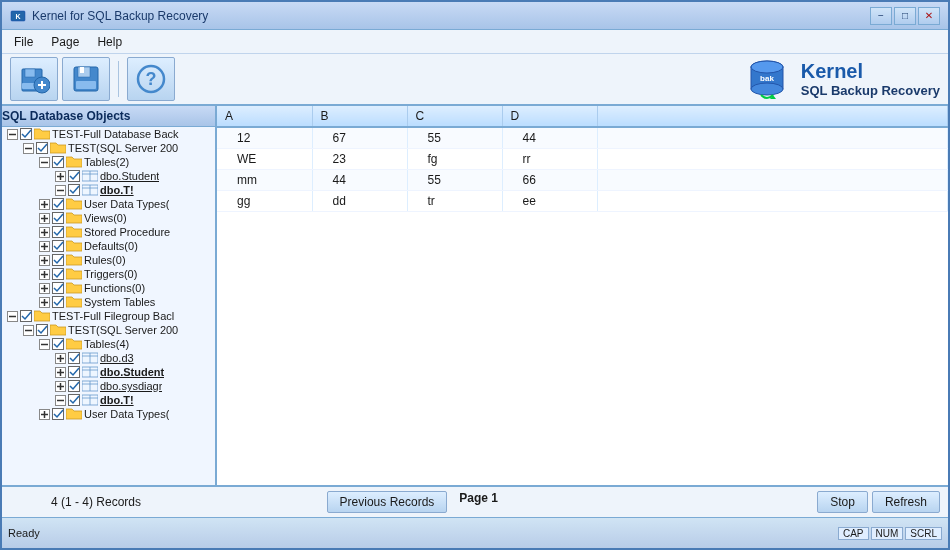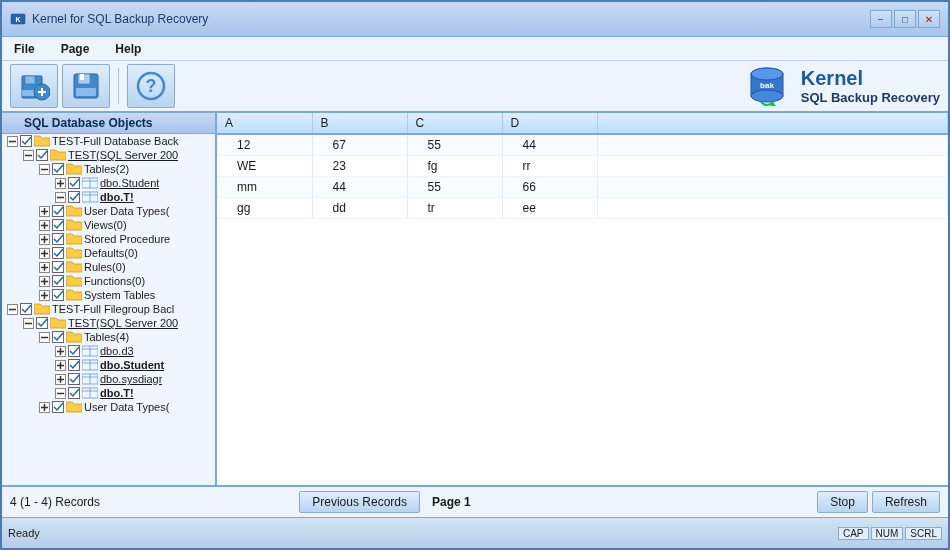--- a/index.html
+++ b/index.html
@@ -11,21 +11,21 @@
       height: 550px;
       overflow: hidden;
       display: flex;
       flex-direction: column;
       border: 2px solid #4a7bb5;
     }
 
     
     #title-bar {
       background: linear-gradient(to bottom, #c8daf5, #a8c4e8);
-      height: 35px;
+      height: 28px;
       display: flex;
       align-items: center;
       justify-content: space-between;
       padding: 0 8px;
       border-bottom: 1px solid #7aaad4;
       flex-shrink: 0;
     }
     #title-bar-left {
       display: flex;
       align-items: center;
@@ -62,22 +62,21 @@
 
     
     #menu-bar {
       background: #eef4fb;
       height: 24px;
       display: flex;
       align-items: center;
       padding: 0 4px;
       border-bottom: 1px solid #c0d4ec;
       flex-shrink: 0;
-      gap: 10px;
-      font-weight: bold;
+      gap: 2px;
     }
     .menu-item {
       padding: 2px 8px;
       cursor: pointer;
       color: #1a1a1a;
       font-size: 12px;
     }
 
     
     #toolbar {
@@ -148,38 +147,38 @@
     
     #left-panel {
       width: 215px;
       background: #f0f6ff;
       border-right: 2px solid #7aaad4;
       overflow: auto;
       flex-shrink: 0;
     }
     #tree-header {
       background: linear-gradient(to bottom, #c8daf5, #a8c4e8);
-      padding: 3px 22px;
+      padding: 3px 0;
       font-weight: bold;
       font-size: 12px;
       color: #0a2a5a;
       border-bottom: 1px solid #7aaad4;
     }
     .tree-item {
       display: flex;
       align-items: center;
       padding: 1px 0;
       cursor: pointer;
       white-space: nowrap;
       font-size: 11px;
       color: #1a1a1a;
     }
     .tree-item.bold-item { font-weight: bold; }
     .tree-indent-1 { padding-left: 4px; }
-    .tree-indent-2 { padding-left: 20px; text-decoration: underline; }
+    .tree-indent-2 { padding-left: 20px; }
     .tree-indent-3 { padding-left: 36px; }
     .tree-indent-4 { padding-left: 52px; text-decoration: underline; }
     .expand-icon {
       width: 12px;
       height: 12px;
       display: inline-flex;
       align-items: center;
       justify-content: center;
       margin-right: 1px;
       font-size: 9px;
@@ -255,24 +254,25 @@
       display: flex;
       align-items: center;
       padding: 0 8px;
       gap: 4px;
       flex-shrink: 0;
     }
     #records-info {
       font-size: 12px;
       color: #1a1a1a;
       min-width: 120px;
+      margin-left: 41px;
     }
     #nav-buttons {
       display: flex;
-      align-items: center;
+      align-items: flex-start;
       margin-left: auto;
       margin-right: auto;
     }
     .nav-btn {
       padding: 3px 12px;
       background: linear-gradient(to bottom, #ddeeff, #b8d4f0);
       border: 1px solid #8aaad0;
       cursor: pointer;
       font-size: 12px;
       color: #1a1a1a;
@@ -614,20 +614,41 @@
               <rect x="0.5" y="0.5" width="11" height="11" fill="white" stroke="#666" stroke-width="1"></rect>
               <polyline points="2,6 5,9 11,2" stroke="#2266aa" stroke-width="1.5" fill="none"></polyline>
             </svg>
           </span>
           <span class="folder-icon">
             <svg width="16" height="12" viewBox="0 0 16 12">
               <path d="M0 3 L0 11 L16 11 L16 3 L8 3 L6 1 L0 1 Z" fill="#ffcc44" stroke="#cc9922" stroke-width="0.8"></path>
             </svg>
           </span>
           <span class="item-label">Rules(0)</span>
+        </div>
+        <div class="tree-item tree-indent-3">
+          <span class="expand-icon">
+            <svg width="11" height="11" viewBox="0 0 11 11">
+              <rect x="0.5" y="0.5" width="10" height="10" fill="white" stroke="#888" stroke-width="1"></rect>
+              <line x1="5.5" y1="2" x2="5.5" y2="9" stroke="#333" stroke-width="1.5"></line>
+              <line x1="2" y1="5.5" x2="9" y2="5.5" stroke="#333" stroke-width="1.5"></line>
+            </svg>
+          </span>
+          <span class="checkbox-icon">
+            <svg width="13" height="12" viewBox="0 0 13 12">
+              <rect x="0.5" y="0.5" width="11" height="11" fill="white" stroke="#666" stroke-width="1"></rect>
+              <polyline points="2,6 5,9 11,2" stroke="#2266aa" stroke-width="1.5" fill="none"></polyline>
+            </svg>
+          </span>
+          <span class="folder-icon">
+            <svg width="16" height="12" viewBox="0 0 16 12">
+              <path d="M0 3 L0 11 L16 11 L16 3 L8 3 L6 1 L0 1 Z" fill="#ffcc44" stroke="#cc9922" stroke-width="0.8"></path>
+            </svg>
+          </span>
+          <span class="item-label">Triggers(0)</span>
         </div>
         <div class="tree-item tree-indent-3">
           <span class="expand-icon">
             <svg width="11" height="11" viewBox="0 0 11 11">
               <rect x="0.5" y="0.5" width="10" height="10" fill="white" stroke="#888" stroke-width="1"></rect>
               <line x1="5.5" y1="2" x2="5.5" y2="9" stroke="#333" stroke-width="1.5"></line>
               <line x1="2" y1="5.5" x2="9" y2="5.5" stroke="#333" stroke-width="1.5"></line>
             </svg>
           </span>
           <span class="checkbox-icon">

